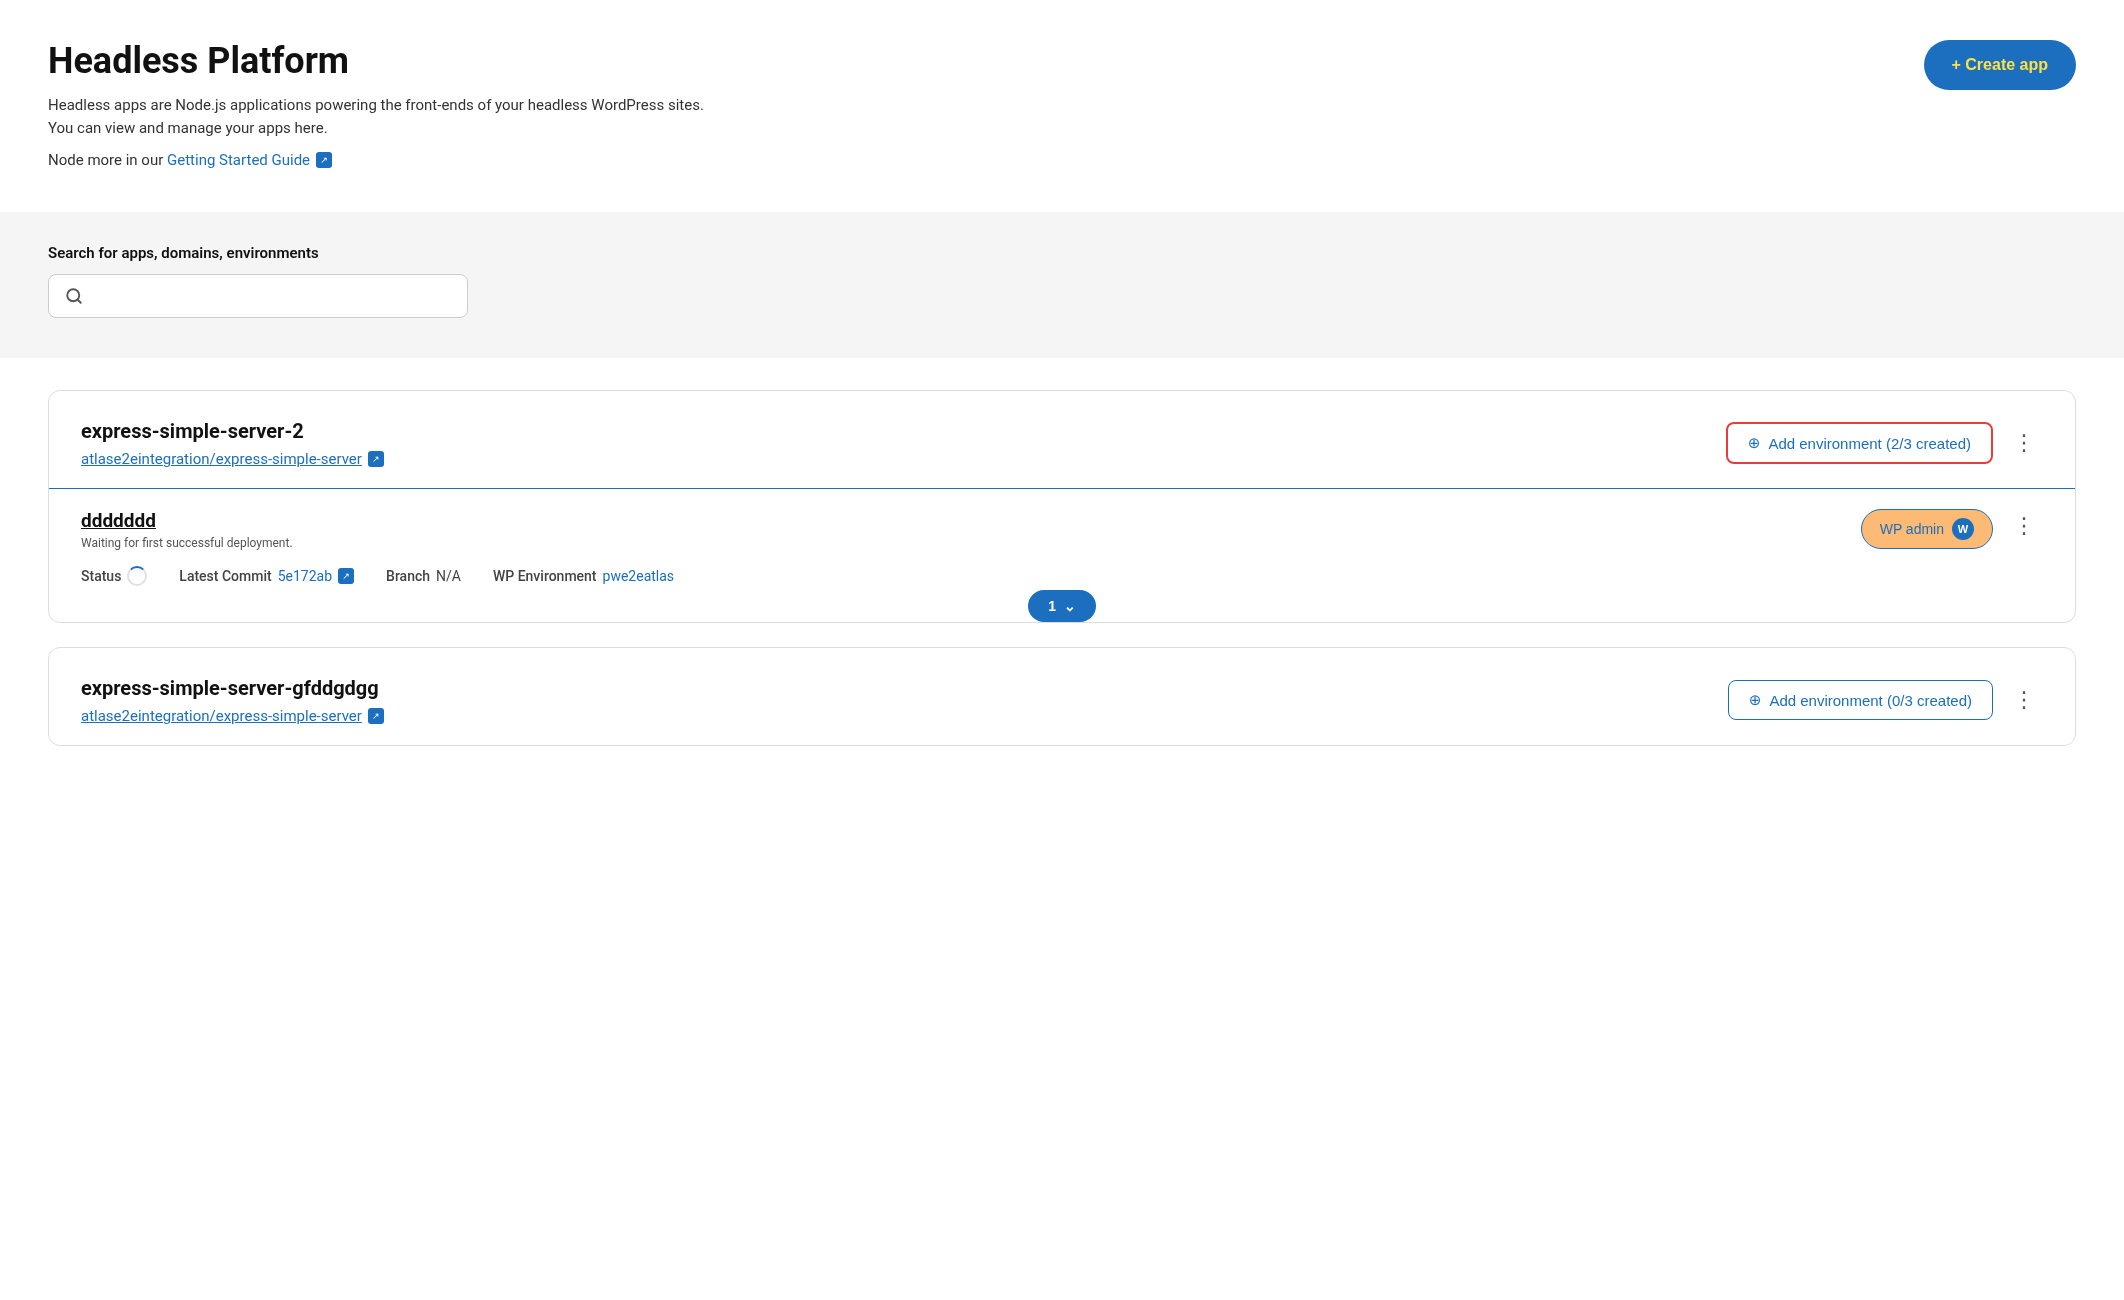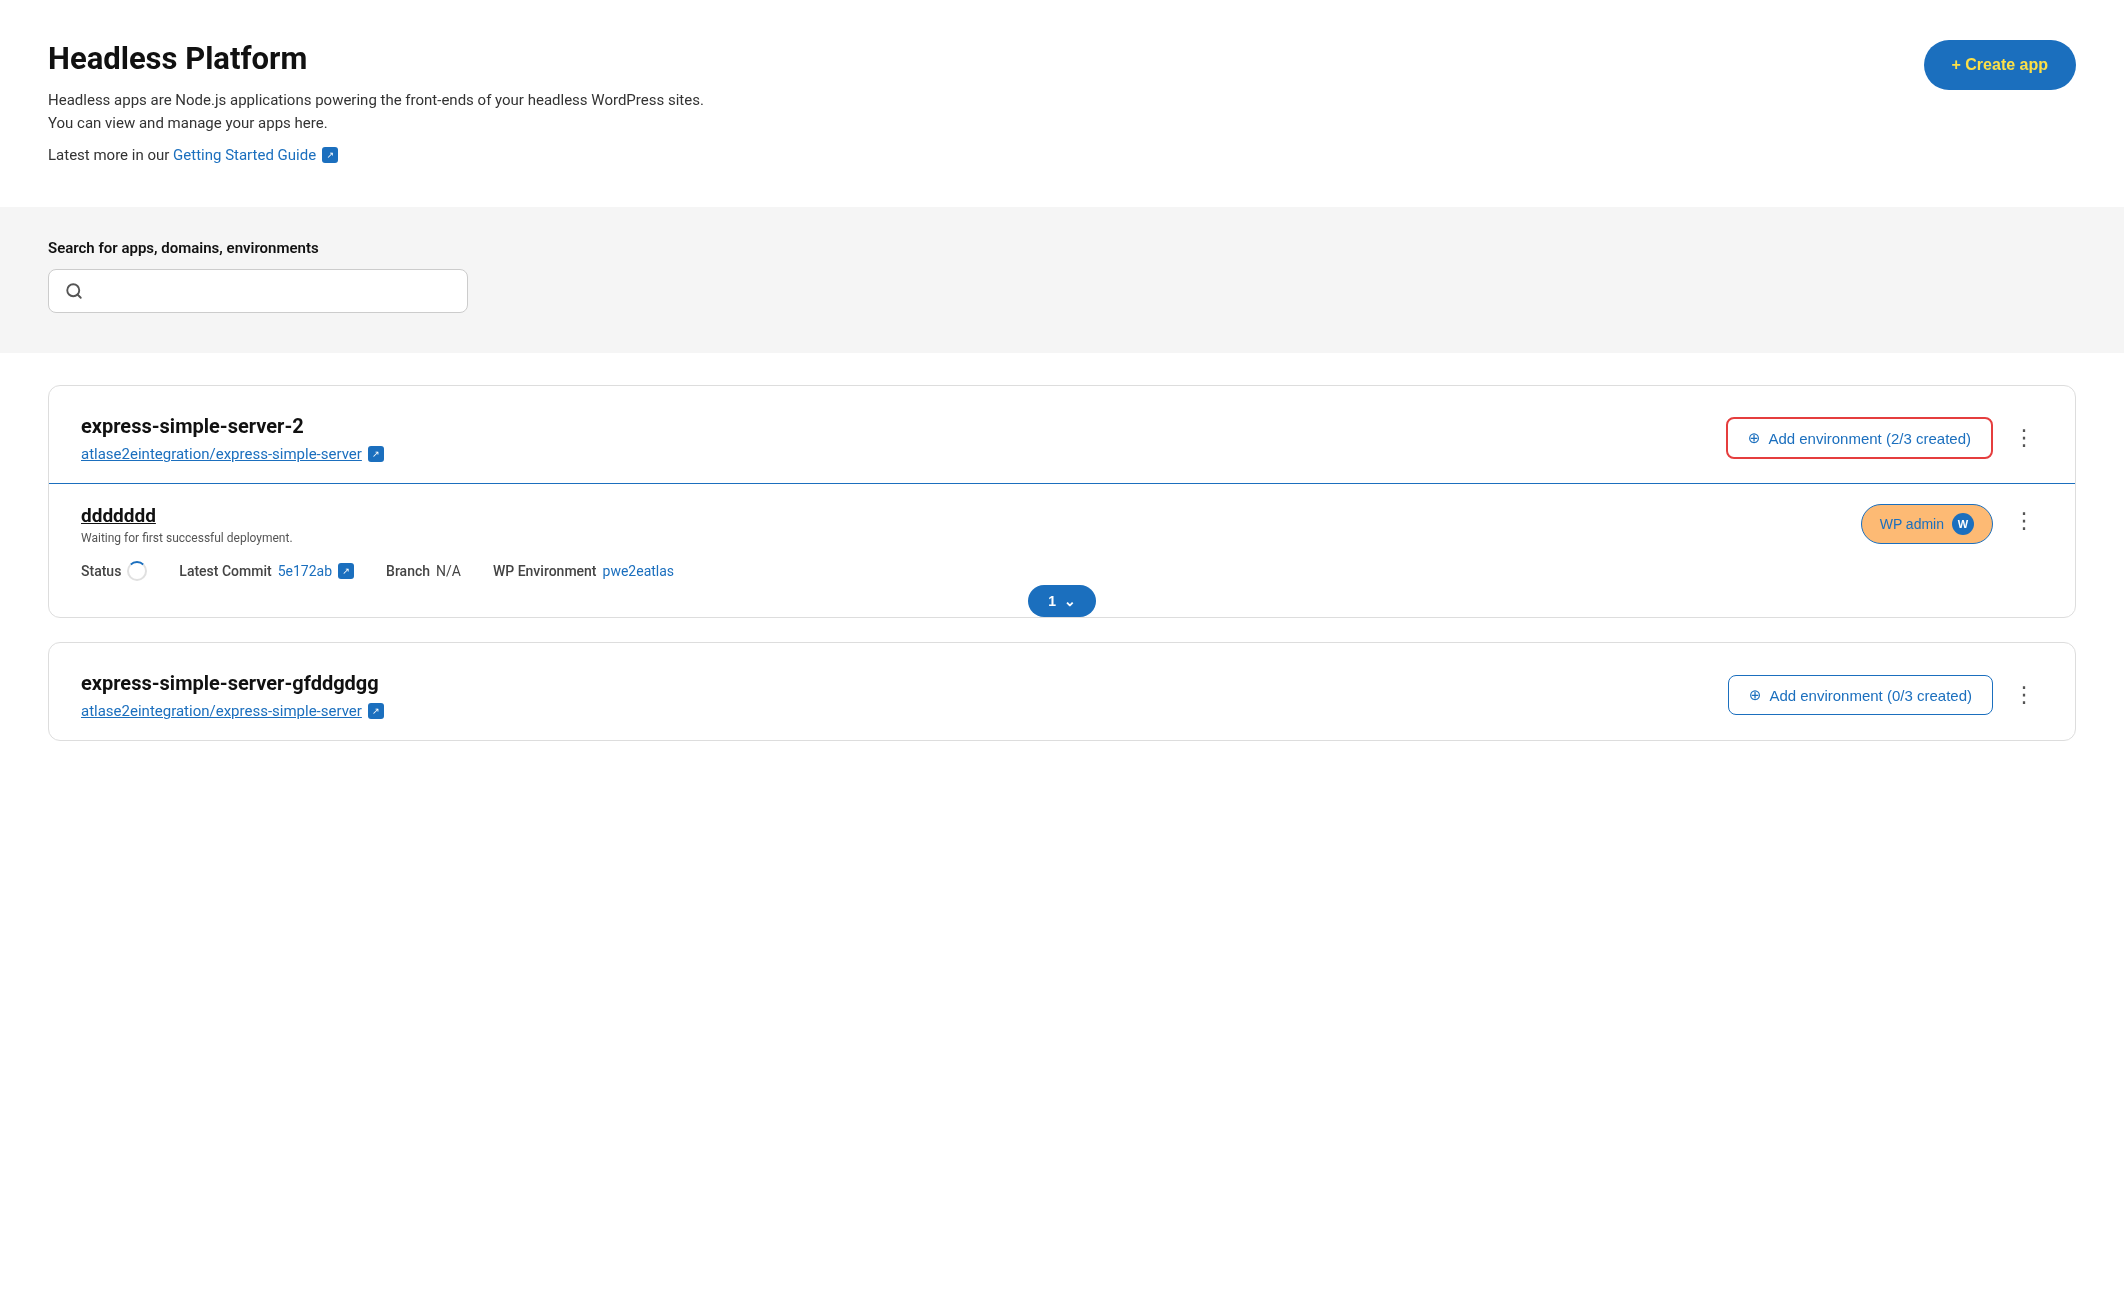--- a/index.html
+++ b/index.html
@@ -14,21 +14,21 @@
       min-height: 100vh;
       padding: 40px 48px;
     }
     .header-section {
       display: flex;
       justify-content: space-between;
       align-items: flex-start;
       margin-bottom: 40px;
     }
     .header-text h1 {
-      font-size: 31px;
+      font-size: 36px;
       font-weight: 700;
       color: #111;
       margin-bottom: 12px;
     }
     .header-text p {
       font-size: 15px;
       color: #333;
       line-height: 1.5;
     }
     .header-text .learn-more {
@@ -290,21 +290,21 @@
 <body>
 
 <div class="page-wrapper">
 
   <div class="header-section">
     <div class="header-text">
       <h1>Headless Platform</h1>
       <p>Headless apps are Node.js applications powering the front-ends of your headless WordPress sites.</p>
       <p>You can view and manage your apps here.</p>
       <p class="learn-more">
-        <span>Latest more in our </span>
+        <span>Node more in our </span>
         <a href="#">
           <span>Getting Started Guide</span>
           <span class="ext-icon">↗</span>
         </a>
       </p>
     </div>
     <button class="create-app-btn">+ Create app</button>
   </div>
 
   <div class="search-section">

